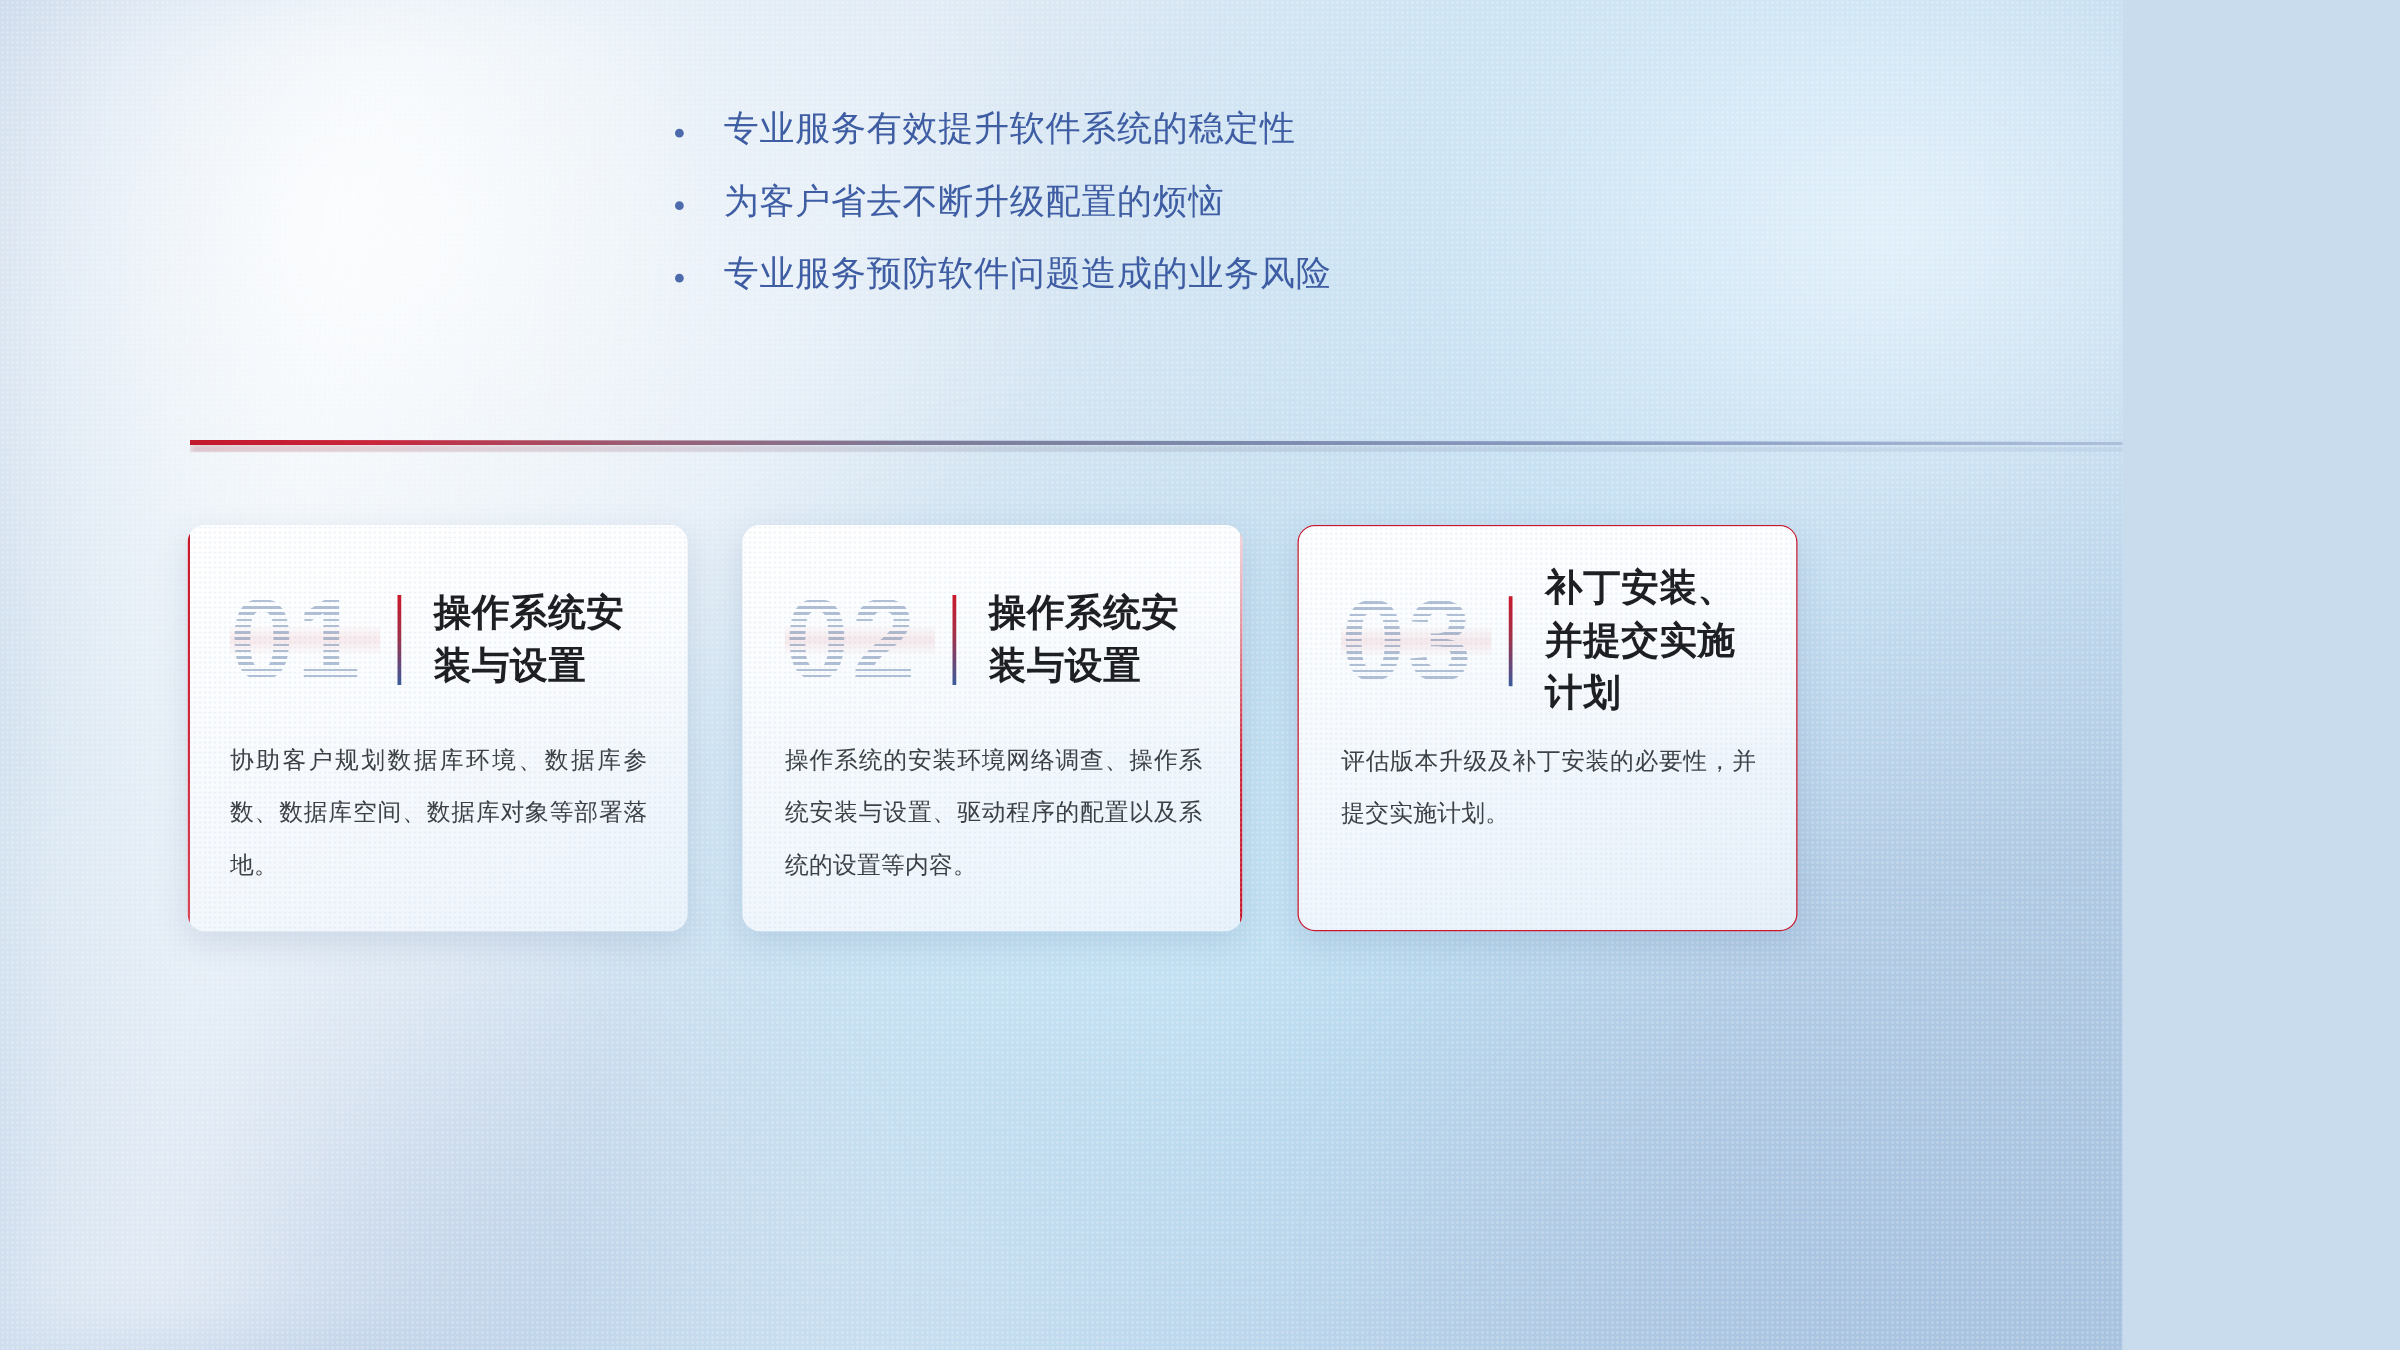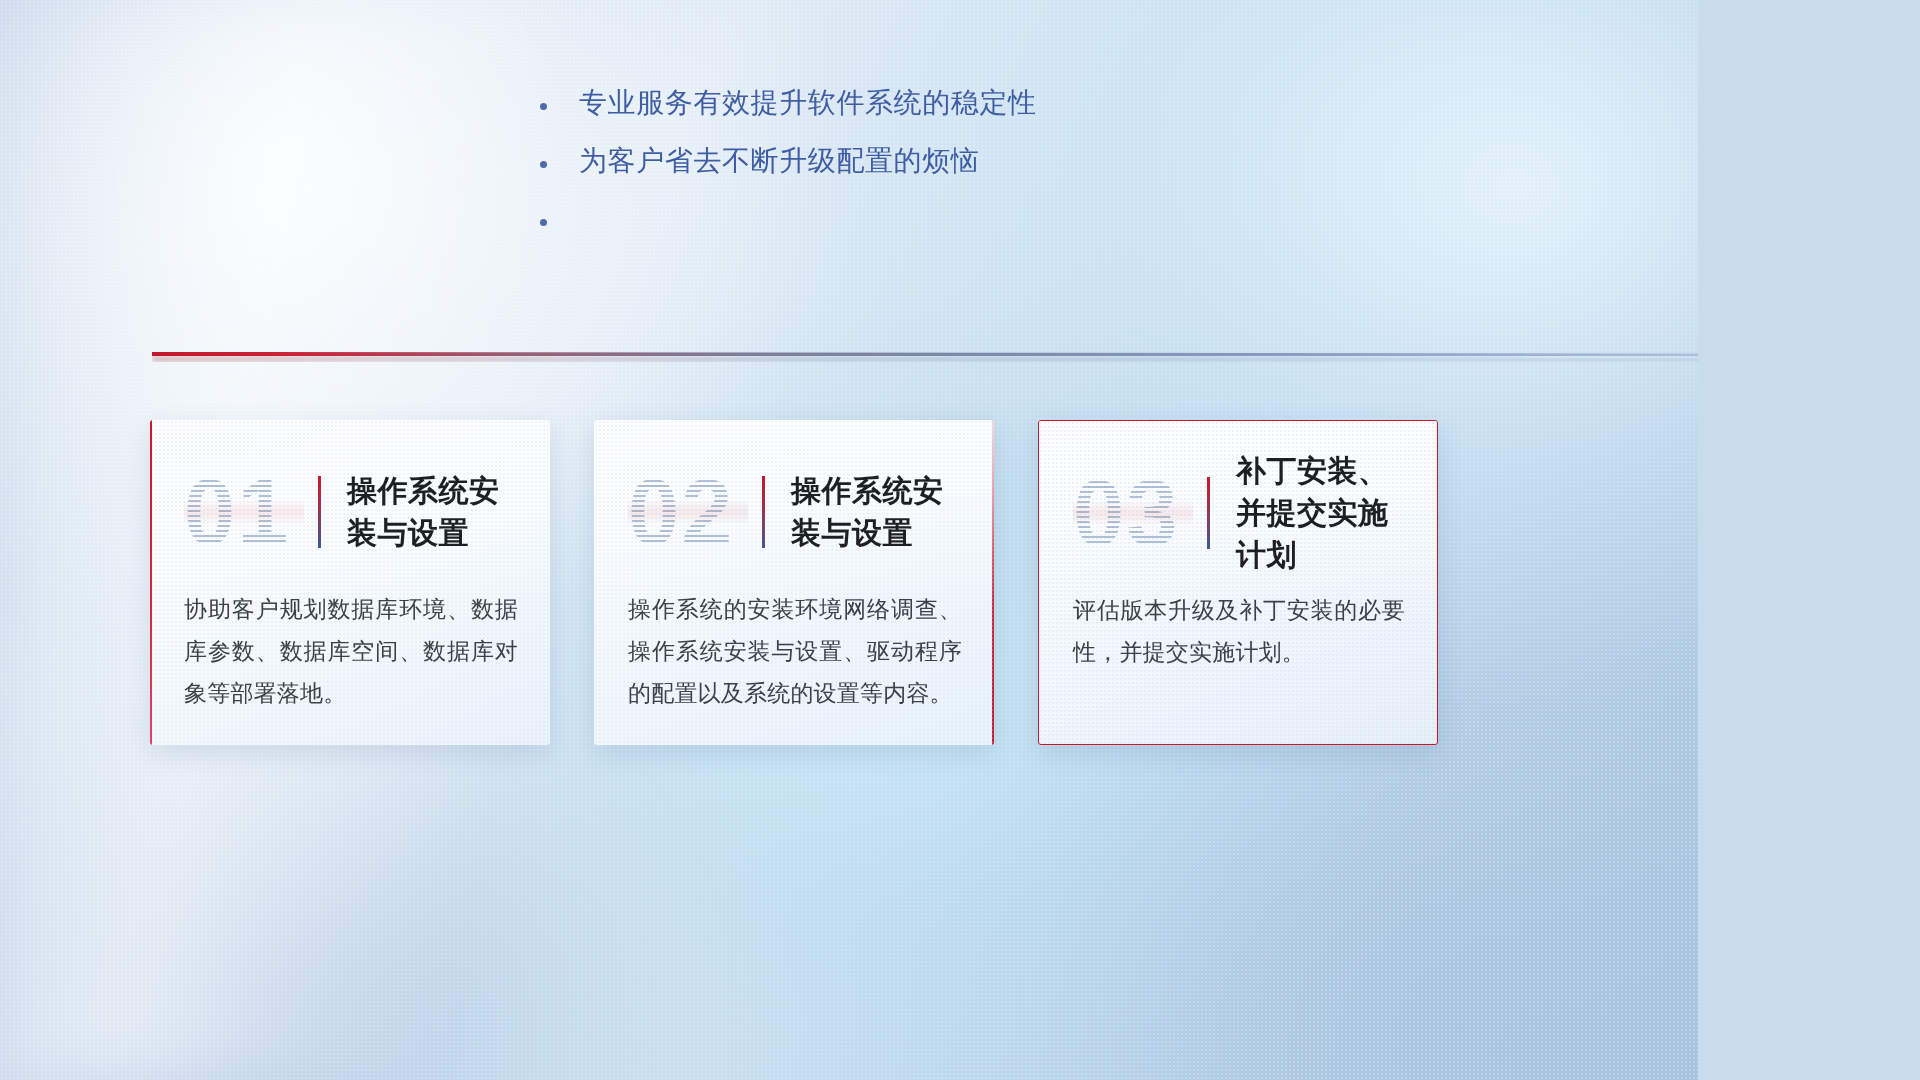--- a/index.html
+++ b/index.html
@@ -48,21 +48,21 @@
   .divider-top{position:absolute;left:0;top:0;width:100%;height:4px;
     background:linear-gradient(90deg,#c2182c 0%,#c9243a 9%,#9a5d73 22%,#7d7c99 36%,#7e8aac 52%,#8a9bc0 70%,#9fb2d2 86%,#b4c6de 100%);
     clip-path:polygon(0 0,100% 38%,100% 100%,0 100%);}
   .divider-bot{position:absolute;left:0;top:4px;width:100%;height:6px;
     background:linear-gradient(90deg,rgba(160,40,55,.30) 0%,rgba(120,120,150,.26) 40%,rgba(150,170,205,.22) 100%);
     filter:blur(2.5px);clip-path:polygon(0 0,100% 24%,100% 100%,0 100%);}
 
   
   .cards{position:absolute;left:150px;top:420px;width:1620px;height:325px;
     display:flex;gap:44px;}
-  .card{position:relative;width:400px;height:325px;border-radius:3px;overflow:hidden;
+  .card{position:relative;width:400px;height:325px;border-radius:14px;overflow:hidden;
     background:linear-gradient(160deg,rgba(255,255,255,.94) 0%,rgba(250,252,255,.90) 45%,rgba(238,245,252,.86) 100%);
     box-shadow:0 8px 26px rgba(70,100,150,.16);}
   .card.accent-left::after{content:"";position:absolute;left:0;top:0;bottom:0;width:2px;
     background:linear-gradient(180deg,#c9182c 0%,#cf2a3d 55%,#d7485a 100%);}
   .card.accent-right::before{content:"";position:absolute;right:0;top:0;bottom:0;width:2px;
     background:linear-gradient(180deg,#e06a7a 0%,#cf2a3d 40%,#c9182c 100%);}
   .card.accent-box{border:1.6px solid #c9182c;box-sizing:border-box;}
   .card-sheen{position:absolute;left:0;top:0;right:0;height:58%;
     background:linear-gradient(180deg,rgba(255,255,255,.75) 0%,rgba(255,255,255,0) 100%);
     pointer-events:none;}
@@ -82,21 +82,21 @@
     -webkit-background-clip:text;background-clip:text;color:transparent;
     font-size:92px;line-height:104px;font-weight:700;}
   .num-tint{position:absolute;left:0;top:0;width:120px;height:104px;
     pointer-events:none;mix-blend-mode:multiply;opacity:.5;
     background:linear-gradient(180deg,rgba(255,255,255,0) 38%,rgba(205,60,75,.35) 50%,rgba(255,255,255,0) 62%);}
   .card-rule{flex:0 0 auto;width:3px;height:72px;margin:0 26px 0 14px;
     background:linear-gradient(180deg,#c9182c 0%,#a13149 45%,#3a5a9a 100%);}
   .card-title{flex:1 1 auto;font-size:30px;line-height:42px;color:#1d1f22;
     font-weight:600;letter-spacing:.5px;}
   .card-desc{position:absolute;left:34px;right:32px;top:168px;
-    font-size:23px;line-height:42px;color:#3c4146;letter-spacing:.2px;text-align:justify;}
+    font-size:19px;line-height:42px;color:#3c4146;letter-spacing:.2px;text-align:justify;}
 </style>
 </head>
 <body>
 
 <div id="stage">
 
   <div class="bg-base"></div>
   <div class="bg-glow-a"></div>
   <div class="bg-glow-b"></div>
   <div class="bg-glow-c"></div>
@@ -112,20 +112,21 @@
       <div class="bullet-text">专业服务有效提升软件系统的稳定性</div>
     </div>
 
     <div class="bullet-row">
       <div class="bullet-dot"></div>
       <div class="bullet-text">为客户省去不断升级配置的烦恼</div>
     </div>
 
     <div class="bullet-row">
       <div class="bullet-dot"></div>
+      <div class="bullet-text">专业服务预防软件问题造成的业务风险</div>
     </div>
 
 
   </div>
 
   <div class="divider">
     <div class="divider-top"></div>
     <div class="divider-bot"></div>
   </div>
 

